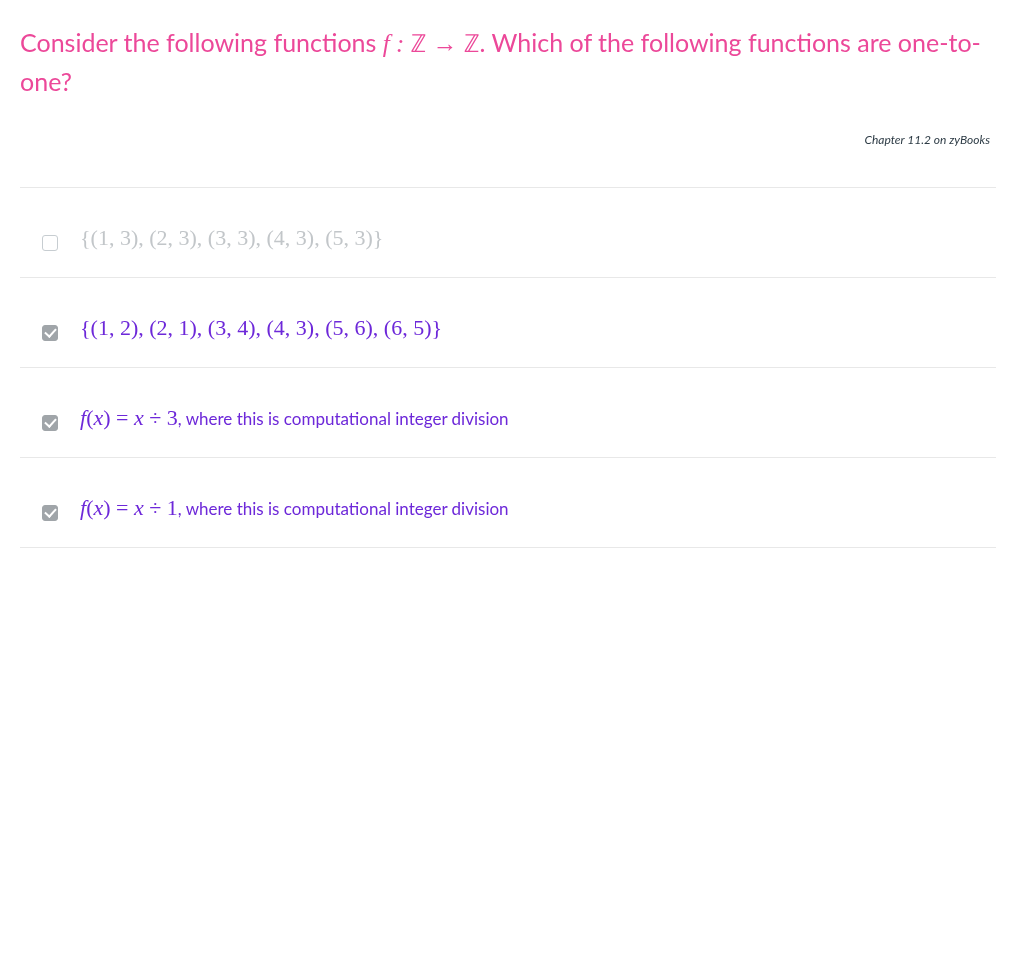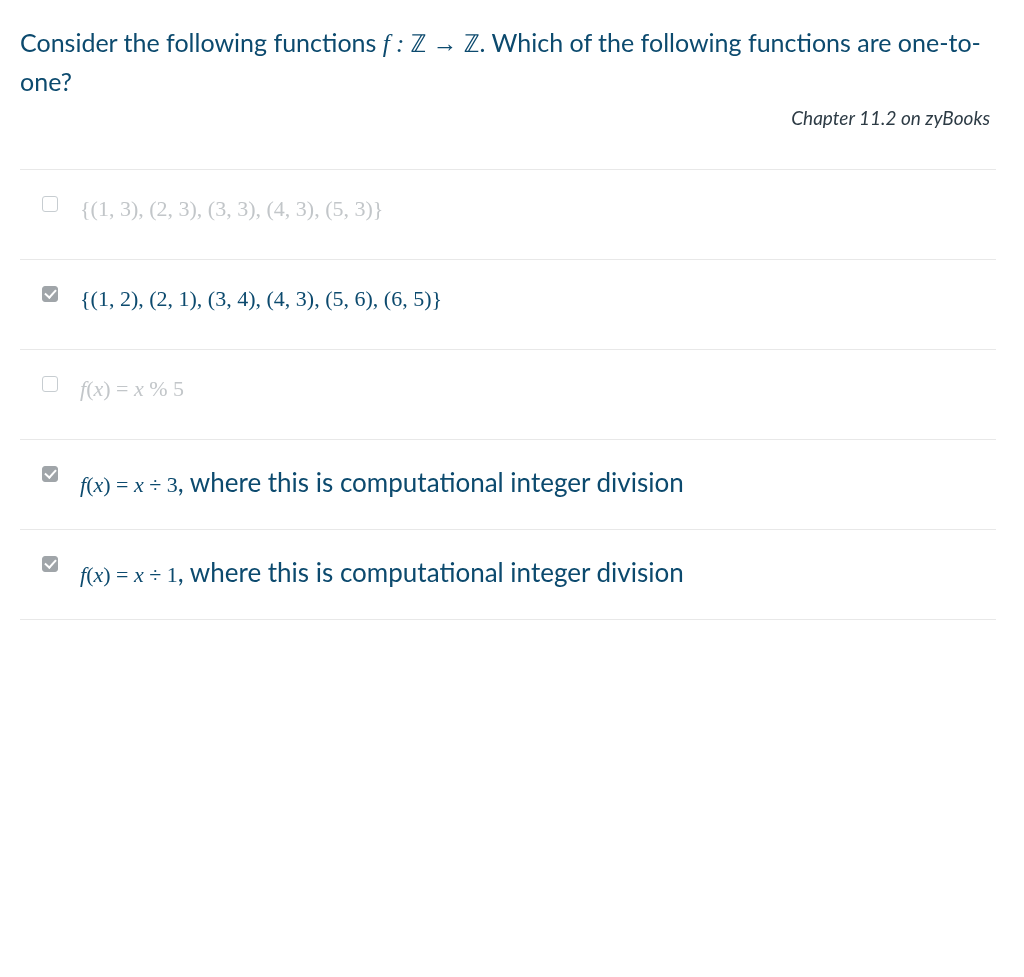--- a/index.html
+++ b/index.html
@@ -11,45 +11,45 @@
     font-family: "Lato", "Helvetica Neue", Arial, sans-serif;
     background: #ffffff;
     color: #2d3b45;
     width: 1024px;
     padding: 24px 28px 20px 20px;
     font-size: 16px;
   }
   .question-stem {
     font-size: 25px;
     line-height: 1.5;
-    color: #0c4a6e;
-    margin-bottom: 6px;
+    color: #ec4899;
+    margin-bottom: 32px;
   }
   .question-stem .serif {
     font-family: "Latin Modern", "Cambria Math", "STIXGeneral", Georgia, serif;
     font-style: italic;
   }
   .question-stem .bb {
     font-family: "Cambria Math", "STIXGeneral", serif;
     font-style: normal;
   }
   .reference {
     text-align: right;
     font-style: italic;
-    font-size: 19px;
+    font-size: 12px;
     color: #2d3b45;
     margin-bottom: 40px;
     padding-right: 6px;
   }
   .answers {
     border-top: 1px solid #e8e8e8;
   }
   .answer-row {
     display: flex;
-    align-items: flex-start;
+    align-items: flex-end;
     gap: 22px;
     padding: 26px 8px 26px 22px;
     border-bottom: 1px solid #e8e8e8;
     min-height: 90px;
   }
   .checkbox {
     width: 16px;
     height: 16px;
     border: 1px solid #c7cdd1;
     border-radius: 3px;
@@ -69,38 +69,38 @@
     top: 0px;
     width: 5px;
     height: 9px;
     border: solid #fff;
     border-width: 0 2px 2px 0;
     transform: rotate(42deg);
   }
   .answer-content {
     font-family: "Latin Modern", "Cambria Math", "STIXGeneral", Georgia, serif;
     font-size: 22px;
-    color: #0c4a6e;
+    color: #6d28d9;
     display: flex;
     align-items: baseline;
     flex-wrap: wrap;
     gap: 0;
   }
   .answer-row.dimmed .answer-content {
     color: #c2c6c9;
   }
   .math {
     font-family: "Latin Modern", "Cambria Math", "STIXGeneral", Georgia, serif;
   }
   .mi {
     font-style: italic;
   }
   .answer-text-suffix {
     font-family: "Lato", "Helvetica Neue", Arial, sans-serif;
-    font-size: 26px;
+    font-size: 17px;
     margin-left: 0;
   }
   sup {
     font-size: 0.7em;
     vertical-align: super;
     line-height: 0;
   }
 </style>
 </head>
 <body>
@@ -117,26 +117,20 @@
       <div class="answer-content math">
         <span>{(1, 3), (2, 3), (3, 3), (4, 3), (5, 3)}</span>
       </div>
     </div>
     <div class="answer-row">
       <div class="checkbox checked"></div>
       <div class="answer-content math">
         <span>{(1, 2), (2, 1), (3, 4), (4, 3), (5, 6), (6, 5)}</span>
       </div>
     </div>
-    <div class="answer-row dimmed">
-      <div class="checkbox"></div>
-      <div class="answer-content math">
-        <span><span class="mi">f</span>(<span class="mi">x</span>) = <span class="mi">x</span> % 5</span>
-      </div>
-    </div>
     <div class="answer-row">
       <div class="checkbox checked"></div>
       <div class="answer-content math">
         <span><span class="mi">f</span>(<span class="mi">x</span>) = <span class="mi">x</span> ÷ 3</span>
         <span class="answer-text-suffix">, where this is computational integer division</span>
       </div>
     </div>
     <div class="answer-row">
       <div class="checkbox checked"></div>
       <div class="answer-content math">

